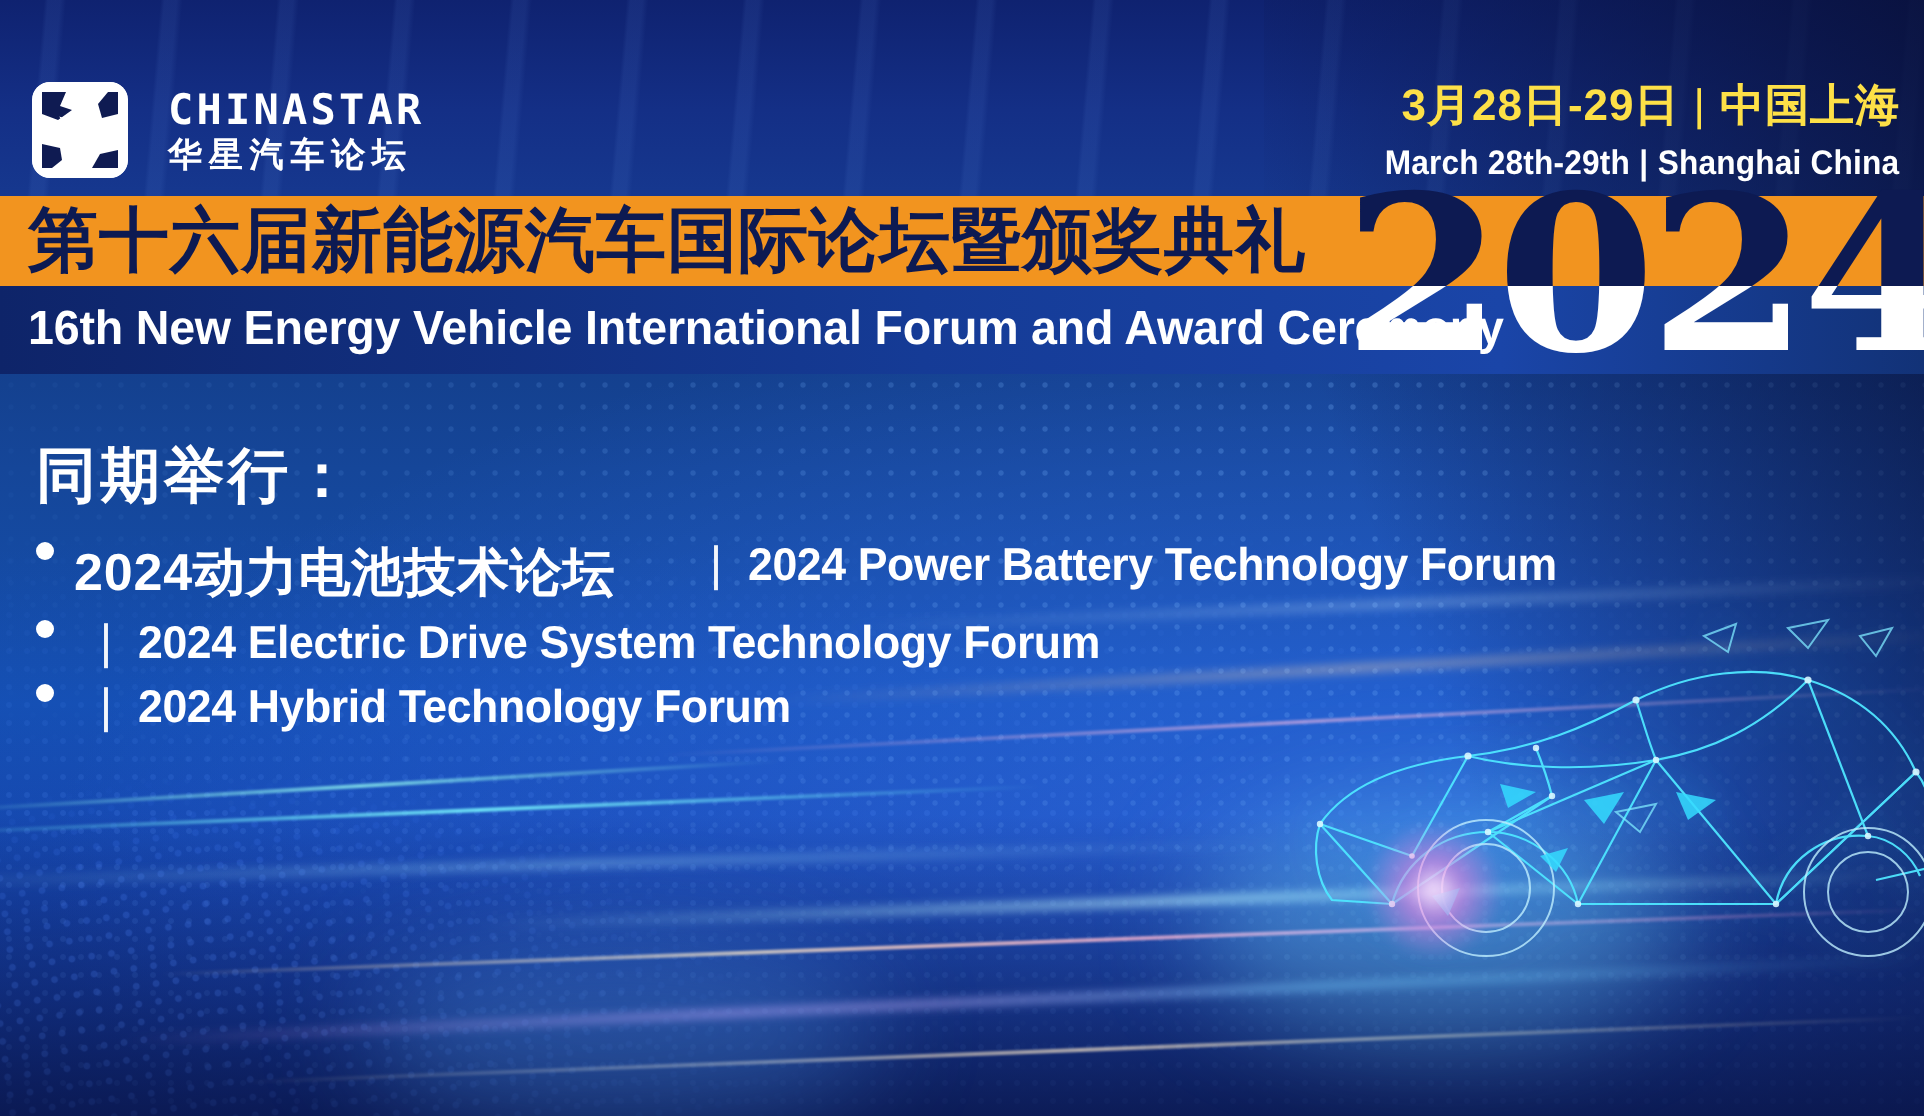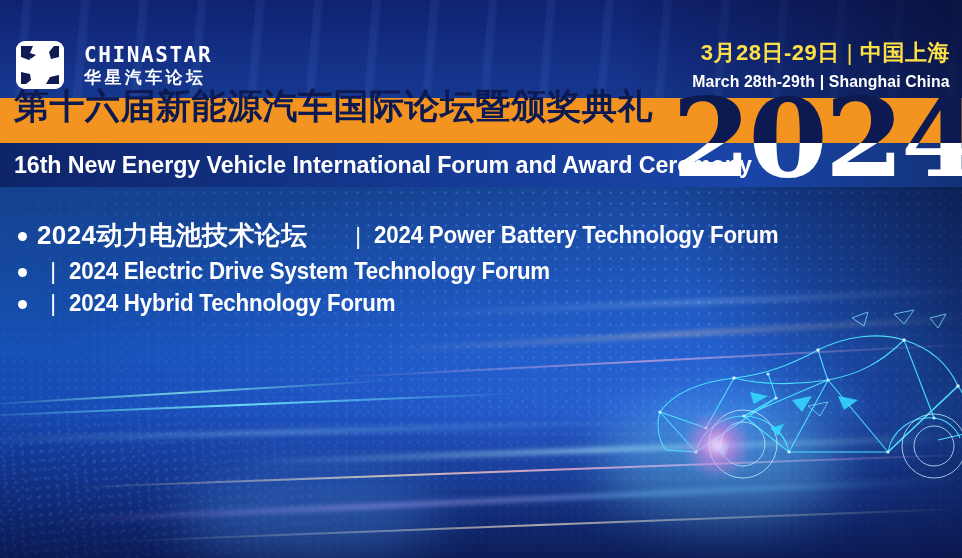--- a/index.html
+++ b/index.html
@@ -122,21 +122,21 @@
   .band-orange{
     position:absolute;left:0;top:98px;width:100%;height:45px;
     background:#f2941f;z-index:3;
   }
   .band-blue{
     position:absolute;left:0;top:143px;width:100%;height:44px;
     background:linear-gradient(90deg,#0e2469 0%,#153b96 48%,#1a45a8 78%,#123277 100%);
     z-index:3;
   }
   .title-cn{
-    position:absolute;left:14px;top:84px;height:43px;line-height:43px;
+    position:absolute;left:14px;top:99px;height:43px;line-height:43px;
     font-size:35px;font-weight:700;color:#0d1a52;letter-spacing:.5px;
     z-index:5;white-space:nowrap;
   }
   .title-en{
     position:absolute;left:14px;top:145px;height:40px;line-height:40px;
     font-size:24px;font-weight:700;color:#ffffff;letter-spacing:-.1px;
     z-index:5;white-space:nowrap;transform:scaleX(.97);transform-origin:left center;
   }
 
   
@@ -160,21 +160,21 @@
   }
 
   
   .agenda{position:absolute;left:18px;top:218px;z-index:6;}
   .agenda-head{
     font-size:30px;font-weight:700;color:#ffffff;letter-spacing:2px;
     margin-bottom:10px;
   }
   .agenda-list{list-style:none;margin:0;padding:0;}
   .agenda-item{
-    display:flex;align-items:center;
+    display:flex;
     margin-bottom:4px;
     white-space:nowrap;
   }
   .bullet{
     width:9px;height:9px;border-radius:50%;background:#ffffff;
     flex:0 0 auto;margin-right:10px;margin-top:2px;
   }
   .item-cn{
     font-size:26px;font-weight:700;color:#ffffff;letter-spacing:.4px;
     width:305px;
@@ -328,20 +328,21 @@
 
   <div class="year">
     <span class="top">2024</span>
     <span class="bot">2024</span>
   </div>
 
   <div class="title-cn">第十六届新能源汽车国际论坛暨颁奖典礼</div>
   <div class="title-en">16th New Energy Vehicle International Forum and Award Ceremony</div>
 
   <div class="agenda">
+    <div class="agenda-head">同期举行：</div>
     <ul class="agenda-list">
 
       <li class="agenda-item">
         <span class="bullet"></span>
         <span class="item-cn">2024动力电池技术论坛</span>
         <span class="divider">|</span>
         <span class="item-en">2024 Power Battery Technology Forum</span>
       </li>
 
       <li class="agenda-item">

